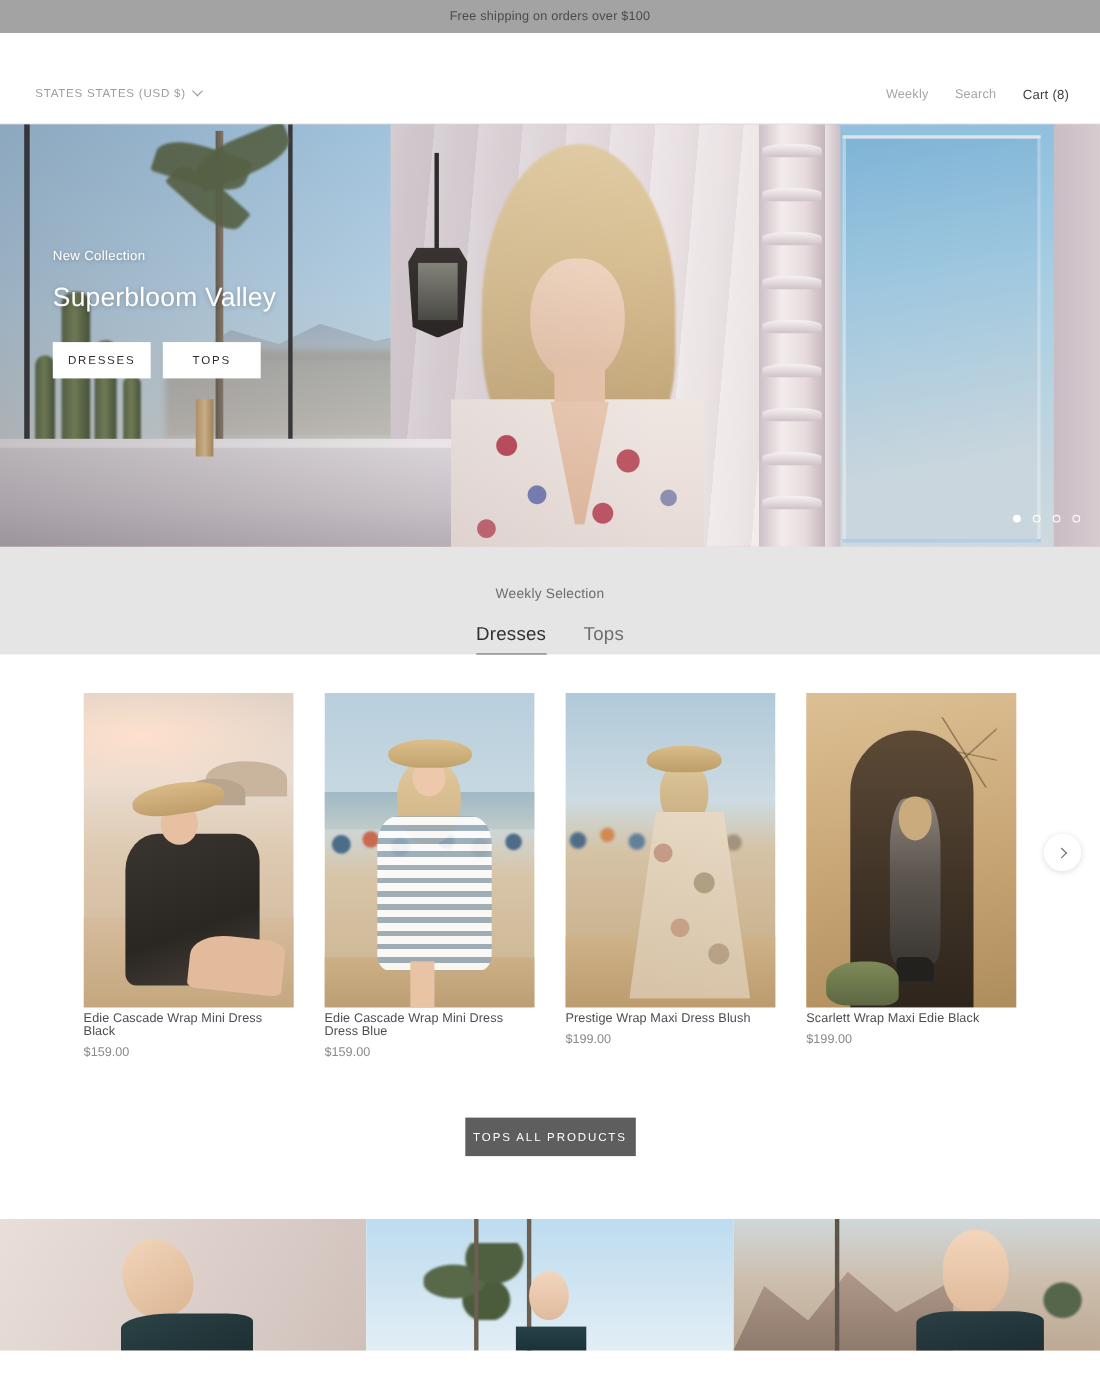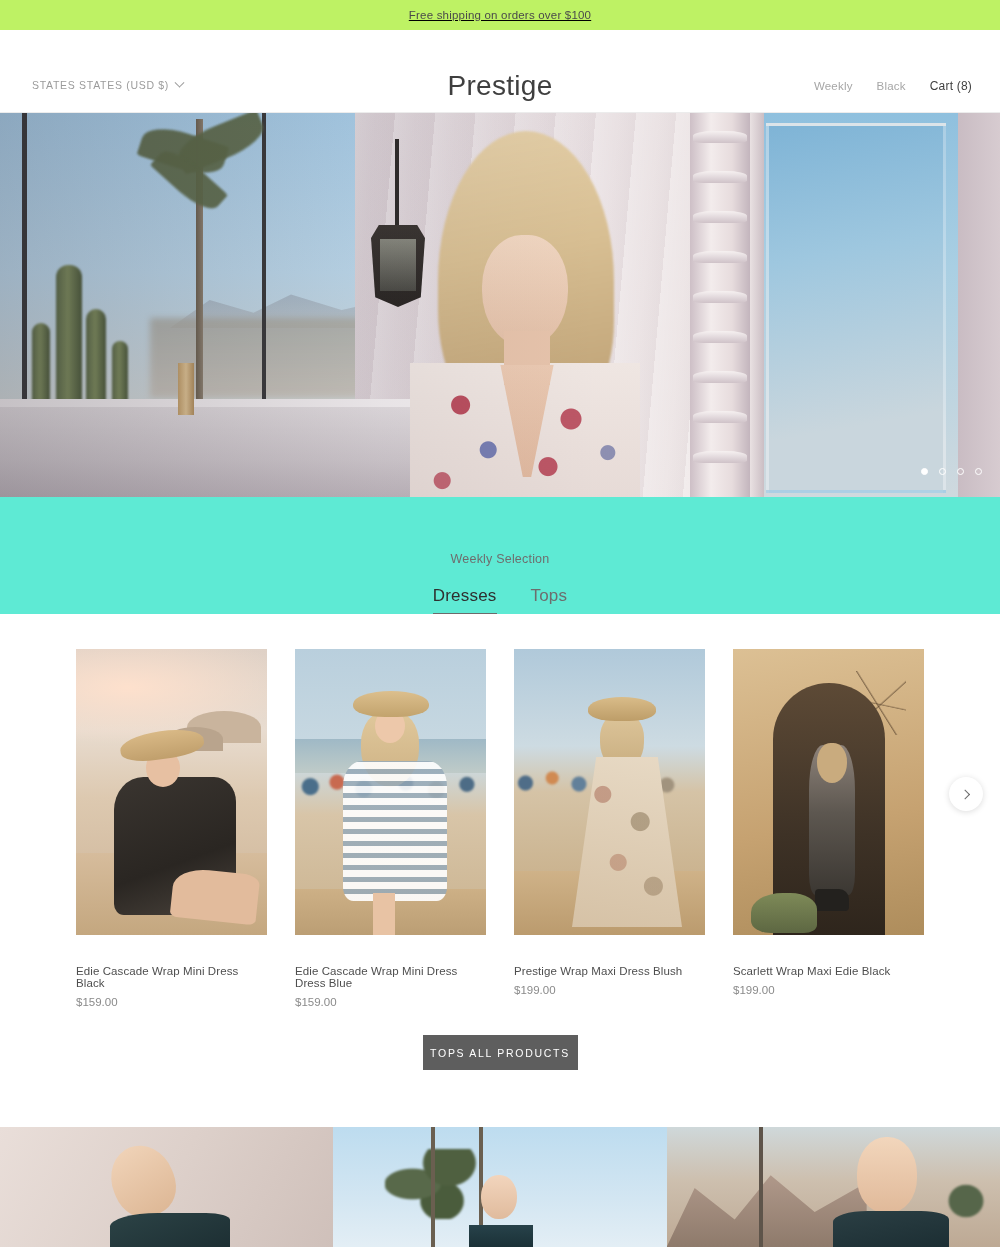--- a/index.html
+++ b/index.html
@@ -8,25 +8,24 @@
     height: 1248px;
     overflow: hidden;
     background: #ffffff;
     font-family: "Liberation Sans", sans-serif;
     -webkit-font-smoothing: antialiased;
   }
 
   
   .announcement {
     height: 30px;
-    background: #bef264;
+    background: #a3a3a3;
     display: flex;
     align-items: center;
     justify-content: center;
-    text-decoration: underline;
   }
   .announcement-text {
     font-size: 11.5px;
     color: #4a4a4a;
     letter-spacing: 0.2px;
   }
 
   
   .header {
     height: 83px;
@@ -293,23 +292,23 @@
   .dot {
     width: 7px; height: 7px;
     border-radius: 50%;
     border: 1px solid #ffffff;
     cursor: pointer;
   }
   .dot.active { background: #ffffff; }
 
   
   .weekly {
-    padding-top: 55px;
+    padding-top: 36px;
     text-align: center;
-    background: #5eead4;
+    background: #e5e5e5;
   }
   .weekly-eyebrow {
     font-size: 12.5px;
     color: #6e6e6e;
     letter-spacing: 0.2px;
   }
   .weekly-tabs {
     margin-top: 20px;
     display: flex;
     justify-content: center;
@@ -336,21 +335,21 @@
     padding-left: 76px;
   }
   .product-card { width: 191px; flex-shrink: 0; cursor: pointer; }
   .product-img {
     width: 191px;
     height: 286px;
     overflow: hidden;
     position: relative;
   }
   .product-title {
-    margin-top: 30px;
+    margin-top: 4px;
     font-size: 11.5px;
     color: #4e4e4e;
     text-align: left;
     letter-spacing: 0.1px;
   }
   .product-price {
     margin-top: 7px;
     font-size: 11.5px;
     color: #8a8a8a;
     text-align: left;
@@ -515,25 +514,24 @@
   <span class="announcement-text">Free shipping on orders over $100</span>
 </div>
 
 <div class="header">
 
   <div class="locale-selector">
     <span>STATES STATES (USD $)</span>
     <span class="chev-sm"></span>
   </div>
 
-  <div class="brand">Prestige</div>
 
   <div class="util-nav">
     <span class="util-link">Weekly</span>
-    <span class="util-link">Black</span>
+    <span class="util-link">Search</span>
     <span class="util-link cart">Cart (8)</span>
   </div>
 
   <div class="main-nav">
     <span class="nav-item active">Home</span>
     <span class="nav-item">Shop</span>
     <span class="nav-item">Dresses</span>
     <span class="nav-item">Blog</span>
     <span class="nav-item">About</span>
     <span class="nav-item">FAQ</span>
@@ -578,20 +576,28 @@
     <div class="h-lantern"></div>
     <div class="h-lantern-glass"></div>
     <div class="h-model-hair"></div>
     <div class="h-model-dress"></div>
     <div class="h-model-face"></div>
     <div class="h-model-neck"></div>
     <div class="h-model-vneck"></div>
   </div>
   <div class="hero-overlay-grad"></div>
 
+  <div class="hero-content">
+    <div class="hero-eyebrow">New Collection</div>
+    <div class="hero-title">Superbloom Valley</div>
+    <div class="hero-btns">
+      <div class="hero-btn">DRESSES</div>
+      <div class="hero-btn">TOPS</div>
+    </div>
+  </div>
 
   <div class="hero-dots">
     <span class="dot active"></span>
     <span class="dot"></span>
     <span class="dot"></span>
     <span class="dot"></span>
   </div>
 </div>
 
 <div class="weekly">

